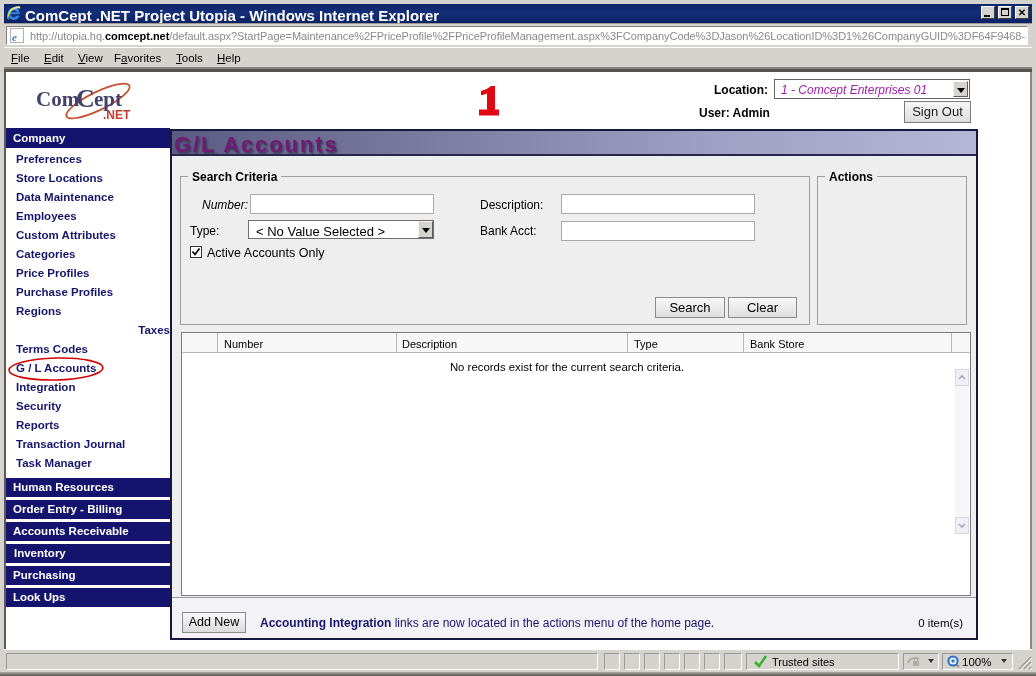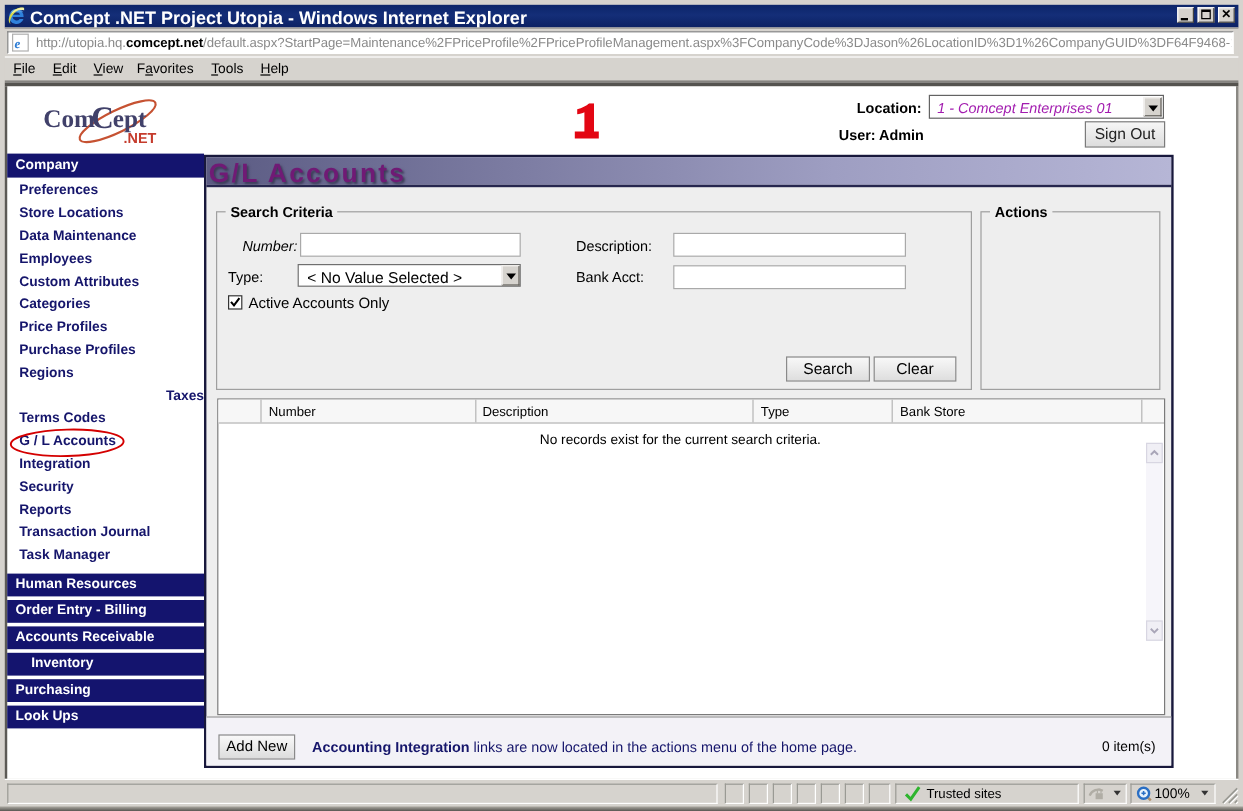--- a/index.html
+++ b/index.html
@@ -100,21 +100,21 @@
     <div style="height:19px;line-height:19px;padding-left:10px;white-space:nowrap;">Reports</div>
     <div style="height:19px;line-height:19px;padding-left:10px;white-space:nowrap;">Transaction Journal</div>
     <div style="height:19px;line-height:19px;padding-left:10px;white-space:nowrap;">Task Manager</div>
   </div>
 <svg class="abs" style="left:6px;top:355px;" width="110" height="28" viewBox="0 0 110 28">
 <ellipse cx="50" cy="14" rx="47" ry="11" fill="none" stroke="#d40000" stroke-width="1.6" transform="rotate(-1.5 50 14)"></ellipse>
 </svg>
 <div class="abs navy" style="left:6px;top:478px;width:164px;height:19px;font-size:11.5px;line-height:19px;padding-left:7px;">Human Resources</div>
 <div class="abs navy" style="left:6px;top:500px;width:164px;height:19px;font-size:11.5px;line-height:19px;padding-left:7px;">Order Entry - Billing</div>
 <div class="abs navy" style="left:6px;top:522px;width:164px;height:19px;font-size:11.5px;line-height:19px;padding-left:7px;">Accounts Receivable</div>
-<div class="abs navy" style="left:6px;top:544px;width:164px;height:19px;font-size:11.5px;line-height:19px;padding-left:20px;">Inventory</div>
+<div class="abs navy" style="left:6px;top:544px;width:164px;height:19px;font-size:11.5px;line-height:19px;padding-left:8px;">Inventory</div>
 <div class="abs navy" style="left:6px;top:566px;width:164px;height:19px;font-size:11.5px;line-height:19px;padding-left:7px;">Purchasing</div>
 <div class="abs navy" style="left:6px;top:588px;width:164px;height:19px;font-size:11.5px;line-height:19px;padding-left:7px;">Look Ups</div>
 
 <div class="abs" style="left:170px;top:129px;width:808px;height:511px;border:2px solid #18183c;background:#eeeeee;"></div>
 
 <div class="abs" style="left:172px;top:131px;width:804px;height:25px;background:linear-gradient(90deg,#5b5b83,#9e9ec2 65%,#b6b6d6);border-bottom:2px solid #26264e;"></div>
 <div class="abs b" style="left:174px;top:133px;font-size:22px;line-height:23px;color:#701a75;text-shadow:1.5px 1.5px 2px #3a3a55;letter-spacing:1.9px;">G/L Accounts</div>
 
 <div class="abs" style="left:180px;top:176px;width:630px;height:149px;border:1px solid #9f9f9f;"></div>
 <div class="abs b" style="left:188px;top:170px;font-size:12px;background:#eeeeee;padding:0 4px;">Search Criteria</div>

